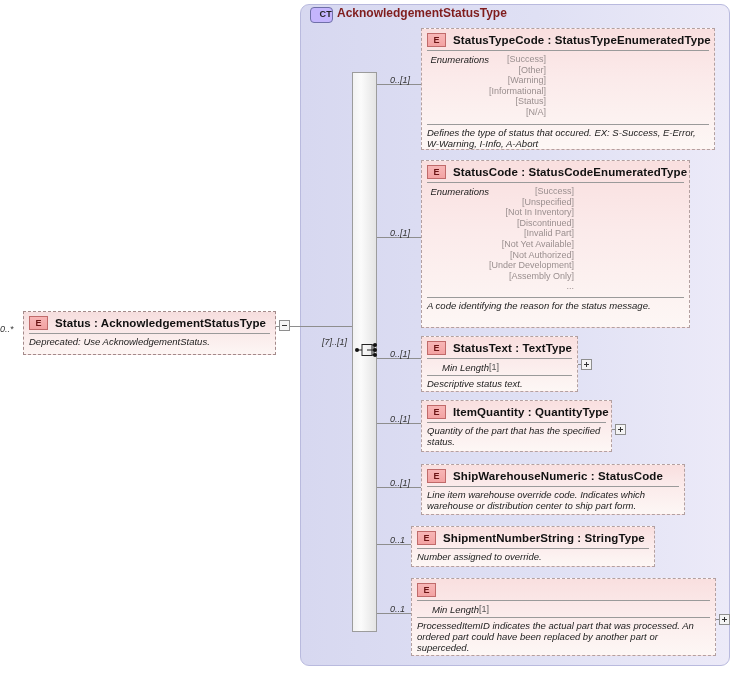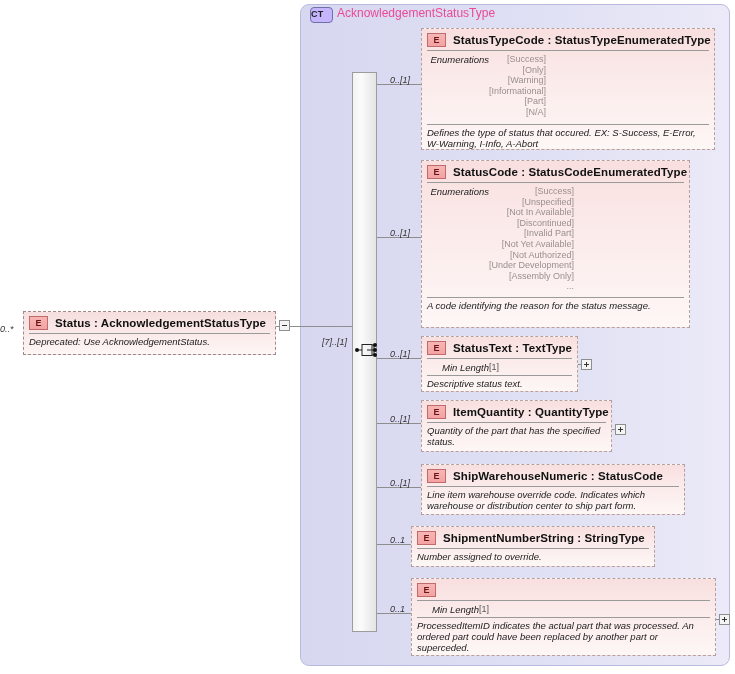--- a/index.html
+++ b/index.html
@@ -23,26 +23,26 @@
     box-sizing:border-box;
   }
   #ct-badge{
     left:310px;top:7px;
     width:21px;height:14px;
     border:1px solid #6f70a8;
     border-radius:4px;
     background:#c4b5fd;
     font-size:9px;font-weight:bold;
     color:#222;
-    text-align:left;line-height:13px;
+    text-align:right;line-height:13px;
     letter-spacing:.3px;
   }
   #ct-title{
     left:337px;top:6px;
-    font-size:12px;font-weight:normal;color:#ec4899;
+    font-size:12px;font-weight:bold;color:#7f1d1d;
     white-space:nowrap;
   }
 
   
   #seq-bar{
     left:352px;top:72px;width:25px;height:560px;
     background:linear-gradient(to right,#f2f2f2 0%,#fbfbfb 35%,#e4e4e4 100%);
     border:1px solid #9c9c9c;
     box-sizing:border-box;
   }
@@ -165,43 +165,43 @@
 <div class="abs occurs" style="left:390px;top:75px;">0..[1]</div>
 <div class="abs ebox" style="left:421px;top:28px;width:294px;height:122px;">
   <div class="ehead">
     <span class="eicon">E</span>
     <span class="ename">StatusTypeCode : StatusTypeEnumeratedType</span>
   </div>
   <div class="facets">
     <span class="facet-label">Enumerations</span>
     <span class="facet-vals">
       <div>[Success]</div>
-      <div>[Only]</div>
+      <div>[Other]</div>
       <div>[Warning]</div>
       <div>[Informational]</div>
-      <div>[Part]</div>
+      <div>[Status]</div>
       <div>[N/A]</div>
     </span>
   </div>
   <div class="edoc" style="margin-top:4px;">Defines the type of status that occured. EX: S-Success, E-Error, W-Warning, I-Info, A-Abort</div>
 </div>
 
 <div class="abs connline" style="left:377px;top:237px;width:44px;"></div>
 <div class="abs occurs" style="left:390px;top:228px;">0..[1]</div>
 <div class="abs ebox" style="left:421px;top:160px;width:269px;height:168px;">
   <div class="ehead">
     <span class="eicon">E</span>
     <span class="ename">StatusCode : StatusCodeEnumeratedType</span>
   </div>
   <div class="facets">
     <span class="facet-label">Enumerations</span>
     <span class="facet-vals">
       <div>[Success]</div>
       <div>[Unspecified]</div>
-      <div>[Not In Available]</div>
+      <div>[Not In Inventory]</div>
       <div>[Discontinued]</div>
       <div>[Invalid Part]</div>
       <div>[Not Yet Available]</div>
       <div>[Not Authorized]</div>
       <div>[Under Development]</div>
       <div>[Assembly Only]</div>
       <div>...</div>
     </span>
   </div>
   <div class="edoc" style="margin-top:3px;">A code identifying the reason for the status message.</div>

